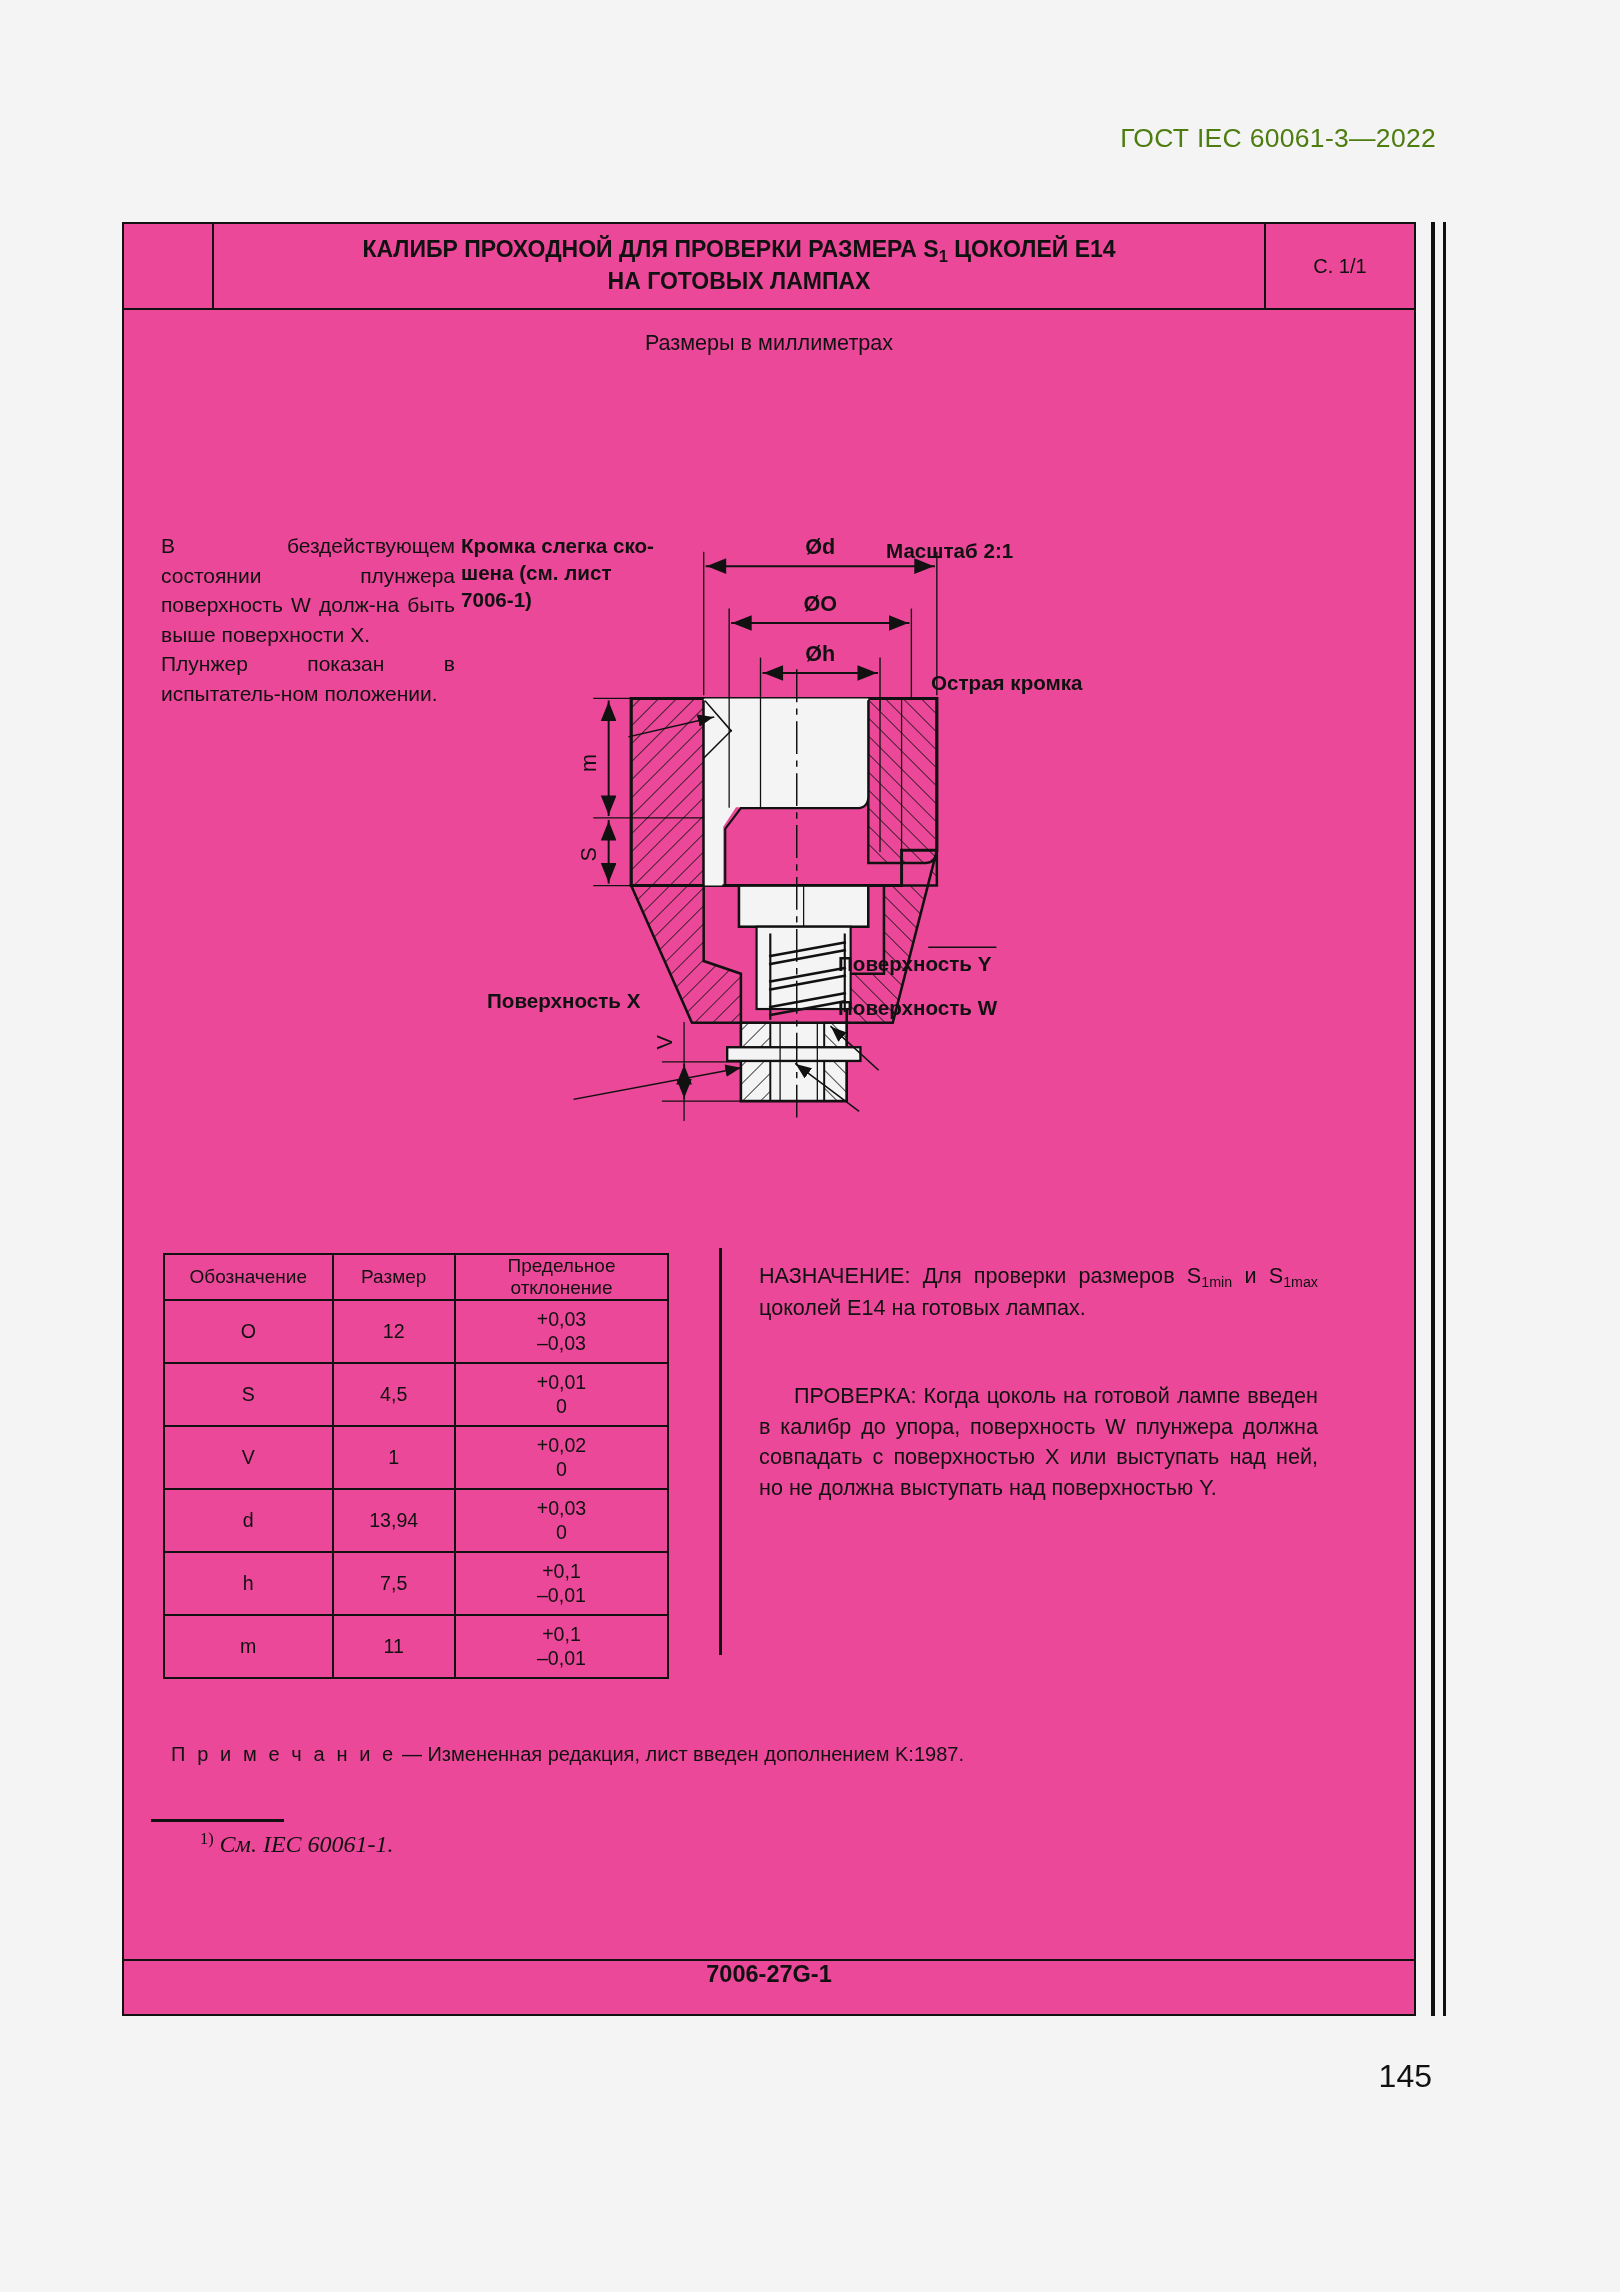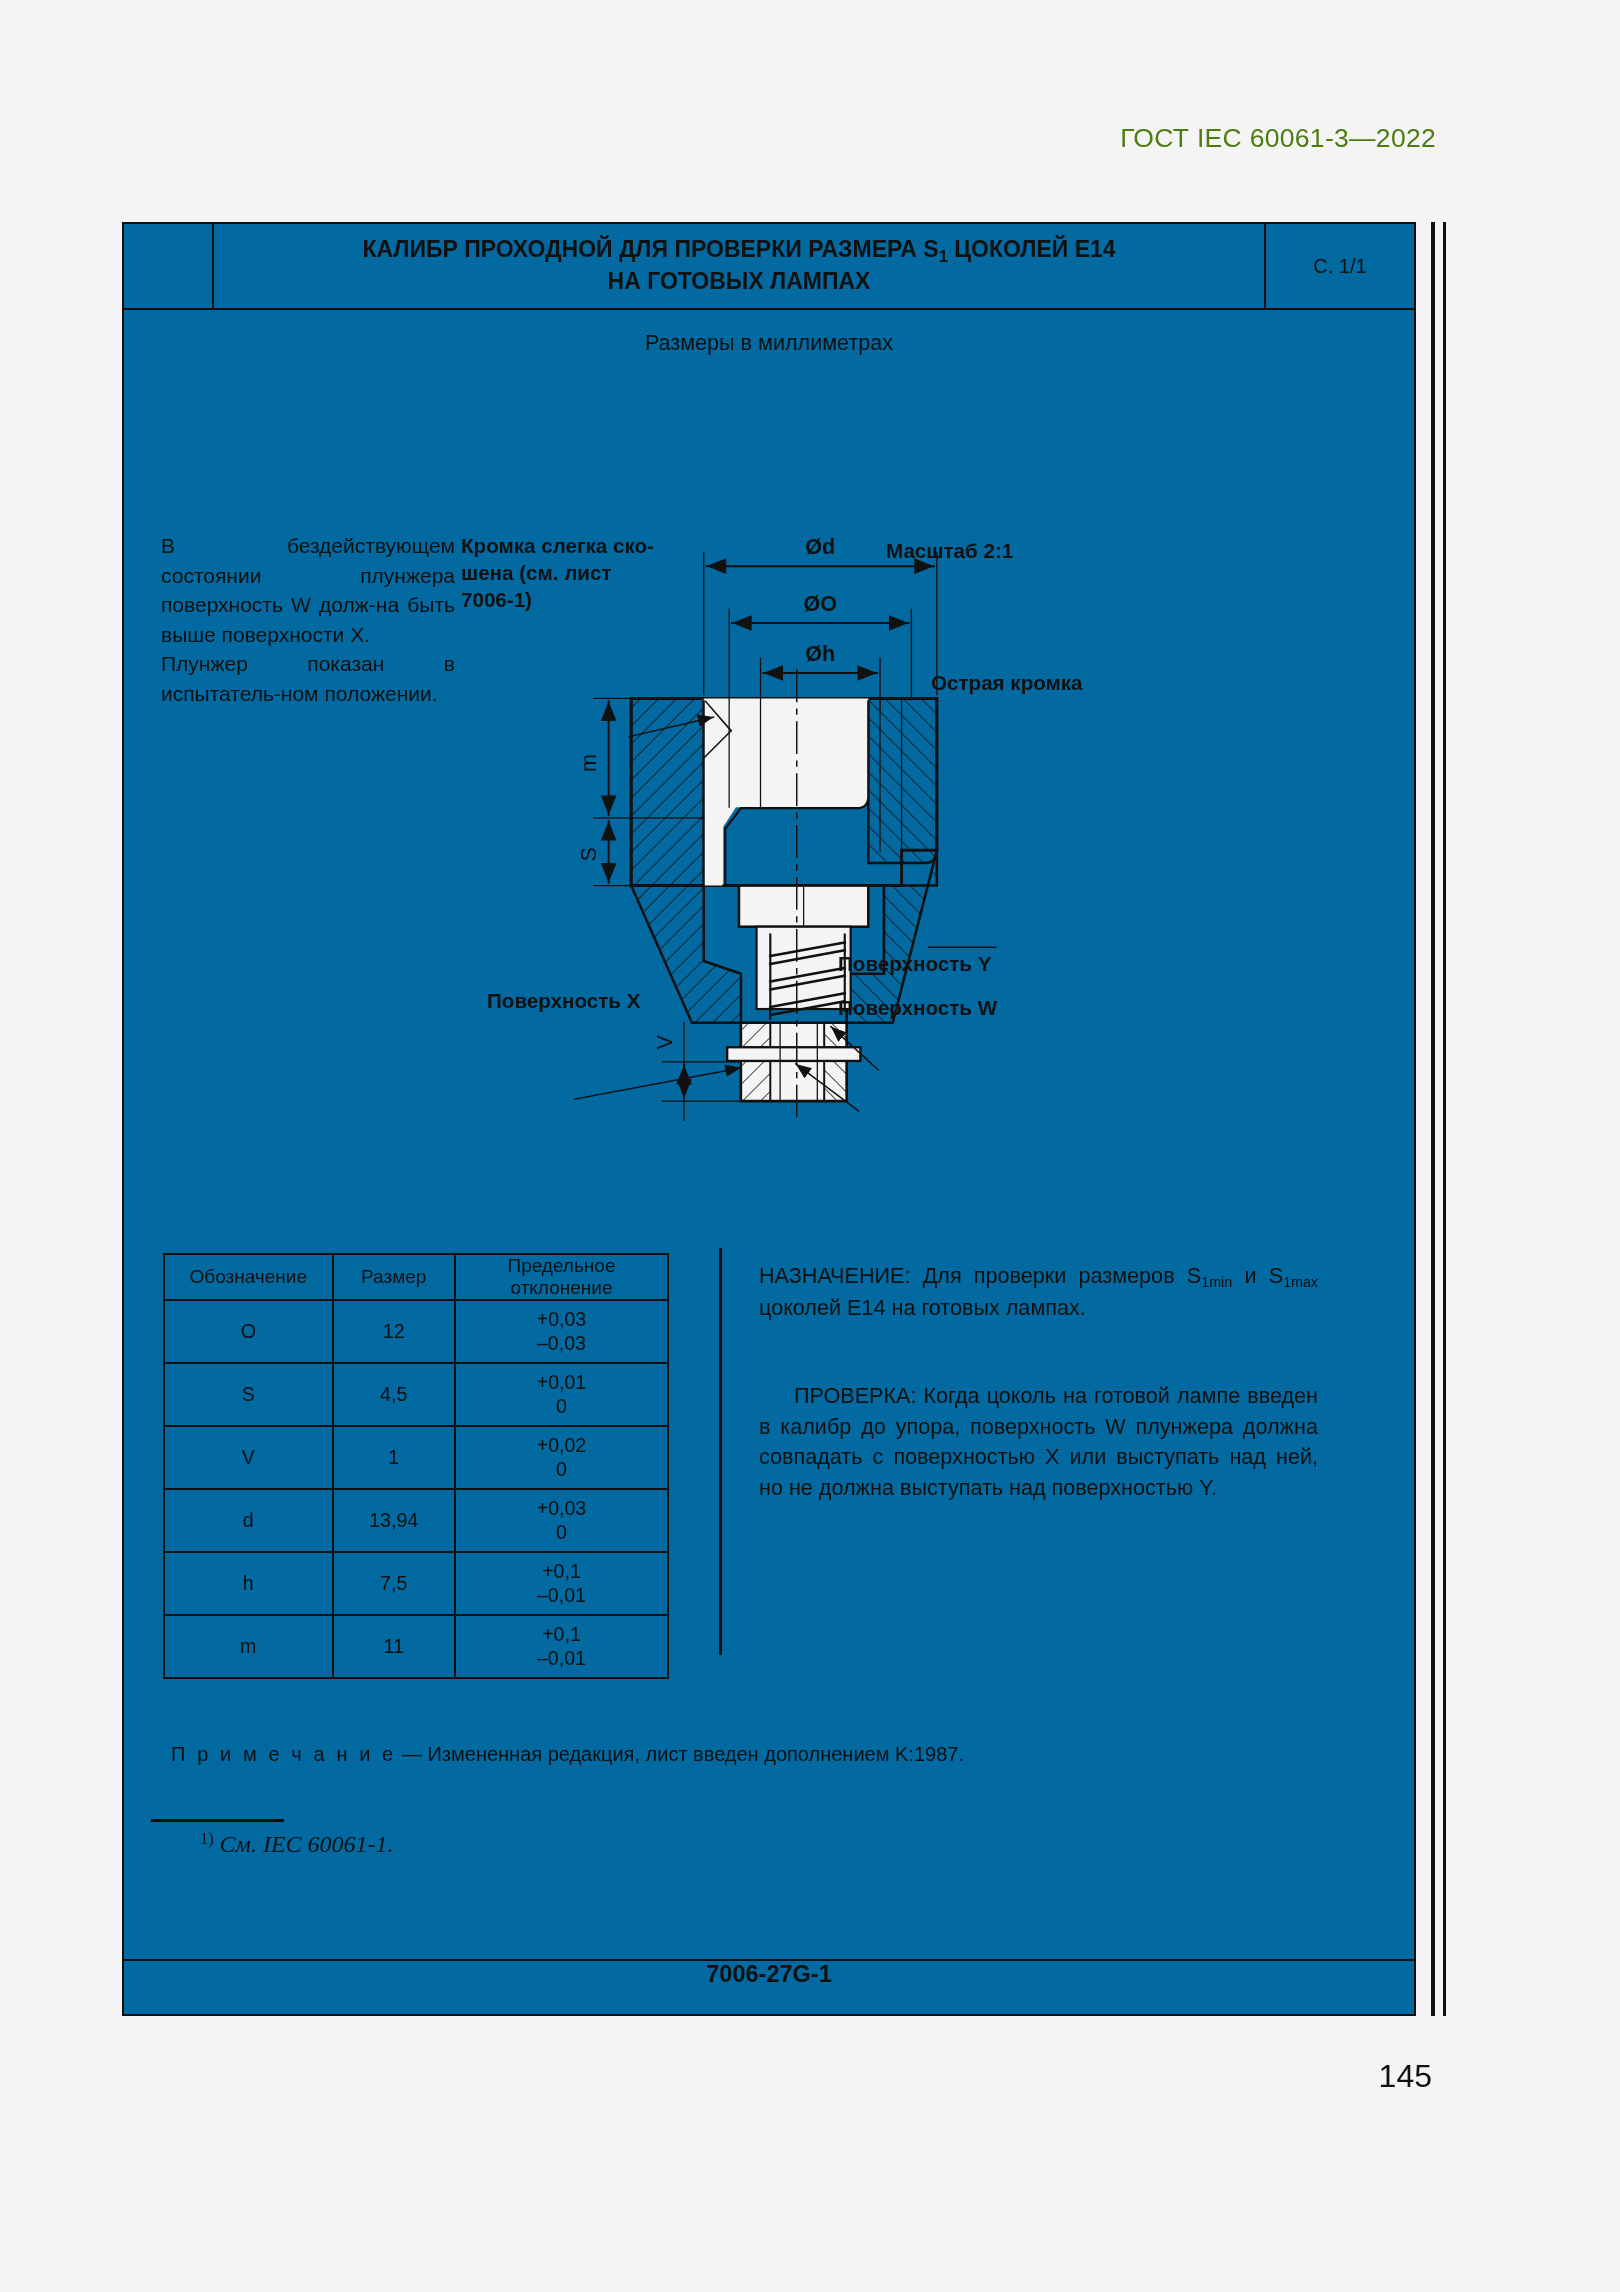--- a/index.html
+++ b/index.html
@@ -35,21 +35,21 @@
 
   
   #sheet-frame {
     position: absolute;
     left: 122px;
     top: 222px;
     width: 1294px;
     height: 1794px;
     border: 2.9px solid #111;
     box-sizing: border-box;
-    background: #0369a1;
+    background: #ec4899;
   }
   #sheet-frame-rule-1 {
     position: absolute;
     left: 1431px;
     top: 222px;
     width: 3.9px;
     height: 1794px;
     background: #111;
   }
   #sheet-frame-rule-2 {

